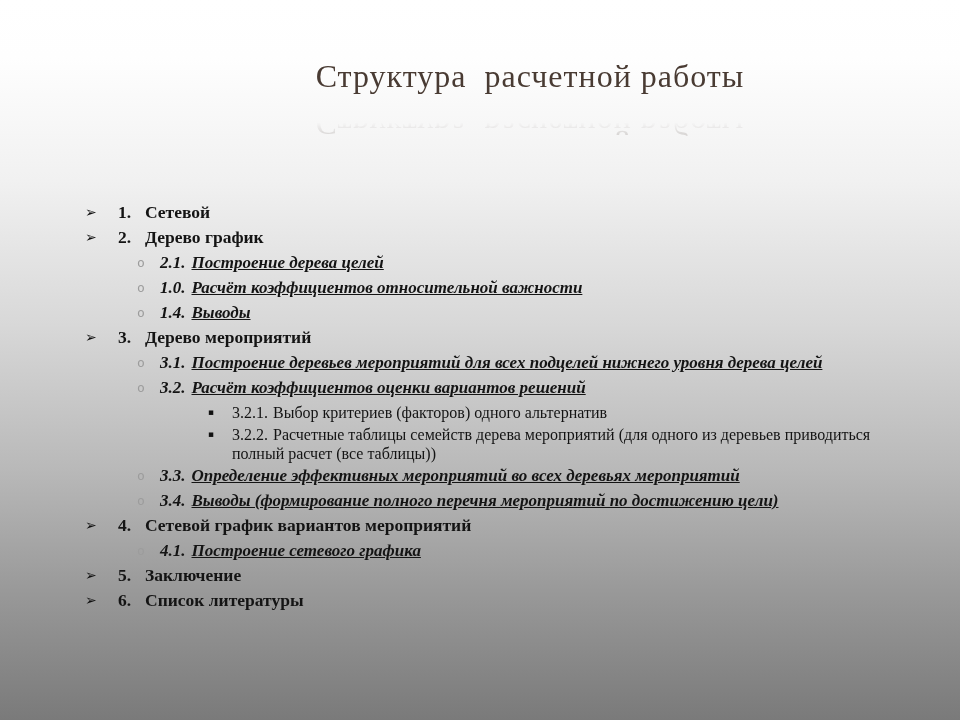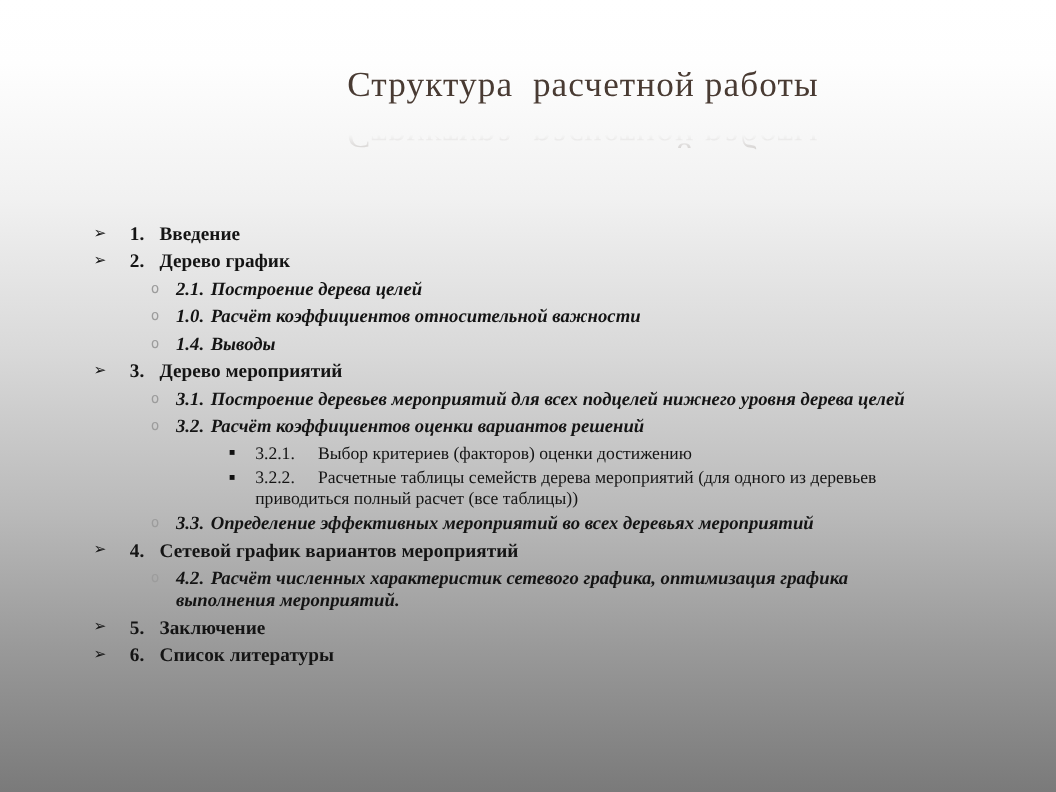--- a/index.html
+++ b/index.html
@@ -61,50 +61,50 @@
   .lvl2{
     margin-left:52px;
     font-size:17px;font-weight:bold;font-style:italic;
     line-height:20px;margin-bottom:5px;
   }
   .lvl2 .bullet{
     width:23px;font-size:13px;line-height:19px;
     color:#9c9c9c;font-weight:normal;
     font-family:"DejaVu Sans Mono", monospace;
   }
-  .lvl2 .content{max-width:680px;}
+  .lvl2 .content{max-width:680px;text-decoration:underline;}
   .lvl2 .num{margin-right:6px;}
 
   
   .lvl3{
     margin-left:123px;
     font-size:16px;font-weight:normal;font-style:normal;
     line-height:19px;margin-bottom:3px;
   }
   .lvl3 .bullet{width:24px;font-size:9px;line-height:19px;color:#111;}
   .lvl3 .content{max-width:655px;}
-  .lvl3 .num{margin-right:21px;}
+  .lvl3 .num{margin-right:5px;}
 </style>
 </head>
 <body>
 
 <div class="slide">
 
   <div class="title-wrap">
     <span class="slide-title">Структура  расчетной работы</span>
   </div>
   <div class="title-reflection" aria-hidden="true">
     <span class="slide-title">Структура  расчетной работы</span>
   </div>
 
   <div class="list">
 
     <div class="row lvl1">
       <span class="bullet">➢</span>
-      <div class="content"><span class="num">1.</span><span class="txt">Введение</span></div>
+      <div class="content"><span class="num">1.</span><span class="txt">Сетевой</span></div>
     </div>
 
     <div class="row lvl1">
       <span class="bullet">➢</span>
       <div class="content"><span class="num">2.</span><span class="txt">Дерево график</span></div>
     </div>
 
     <div class="row lvl2">
       <span class="bullet">o</span>
       <div class="content"><span class="num">2.1.</span><span class="txt">Построение дерева целей</span></div>
@@ -130,44 +130,48 @@
       <div class="content"><span class="num">3.1.</span><span class="txt">Построение деревьев мероприятий для всех подцелей нижнего уровня дерева целей</span></div>
     </div>
 
     <div class="row lvl2">
       <span class="bullet">o</span>
       <div class="content"><span class="num">3.2.</span><span class="txt">Расчёт коэффициентов оценки вариантов решений</span></div>
     </div>
 
     <div class="row lvl3">
       <span class="bullet">▪</span>
-      <div class="content"><span class="num">3.2.1.</span><span class="txt">Выбор критериев (факторов) оценки достижению</span></div>
+      <div class="content"><span class="num">3.2.1.</span><span class="txt">Выбор критериев (факторов) одного альтернатив</span></div>
     </div>
 
     <div class="row lvl3">
       <span class="bullet">▪</span>
       <div class="content"><span class="num">3.2.2.</span><span class="txt">Расчетные таблицы семейств дерева мероприятий (для одного из деревьев приводиться полный расчет (все таблицы))</span></div>
     </div>
 
     <div class="row lvl2">
       <span class="bullet">o</span>
       <div class="content"><span class="num">3.3.</span><span class="txt">Определение эффективных мероприятий во всех деревьях мероприятий</span></div>
     </div>
 
+    <div class="row lvl2">
+      <span class="bullet">o</span>
+      <div class="content"><span class="num">3.4.</span><span class="txt">Выводы (формирование полного перечня мероприятий по достижению цели)</span></div>
+    </div>
 
     <div class="row lvl1">
       <span class="bullet">➢</span>
       <div class="content"><span class="num">4.</span><span class="txt">Сетевой график вариантов мероприятий</span></div>
     </div>
 
-
     <div class="row lvl2">
       <span class="bullet">o</span>
-      <div class="content"><span class="num">4.2.</span><span class="txt">Расчёт численных характеристик сетевого графика, оптимизация графика выполнения мероприятий.</span></div>
+      <div class="content"><span class="num">4.1.</span><span class="txt">Построение сетевого графика</span></div>
     </div>
+
 
 
     <div class="row lvl1">
       <span class="bullet">➢</span>
       <div class="content"><span class="num">5.</span><span class="txt">Заключение</span></div>
     </div>
 
     <div class="row lvl1">
       <span class="bullet">➢</span>
       <div class="content"><span class="num">6.</span><span class="txt">Список литературы</span></div>

